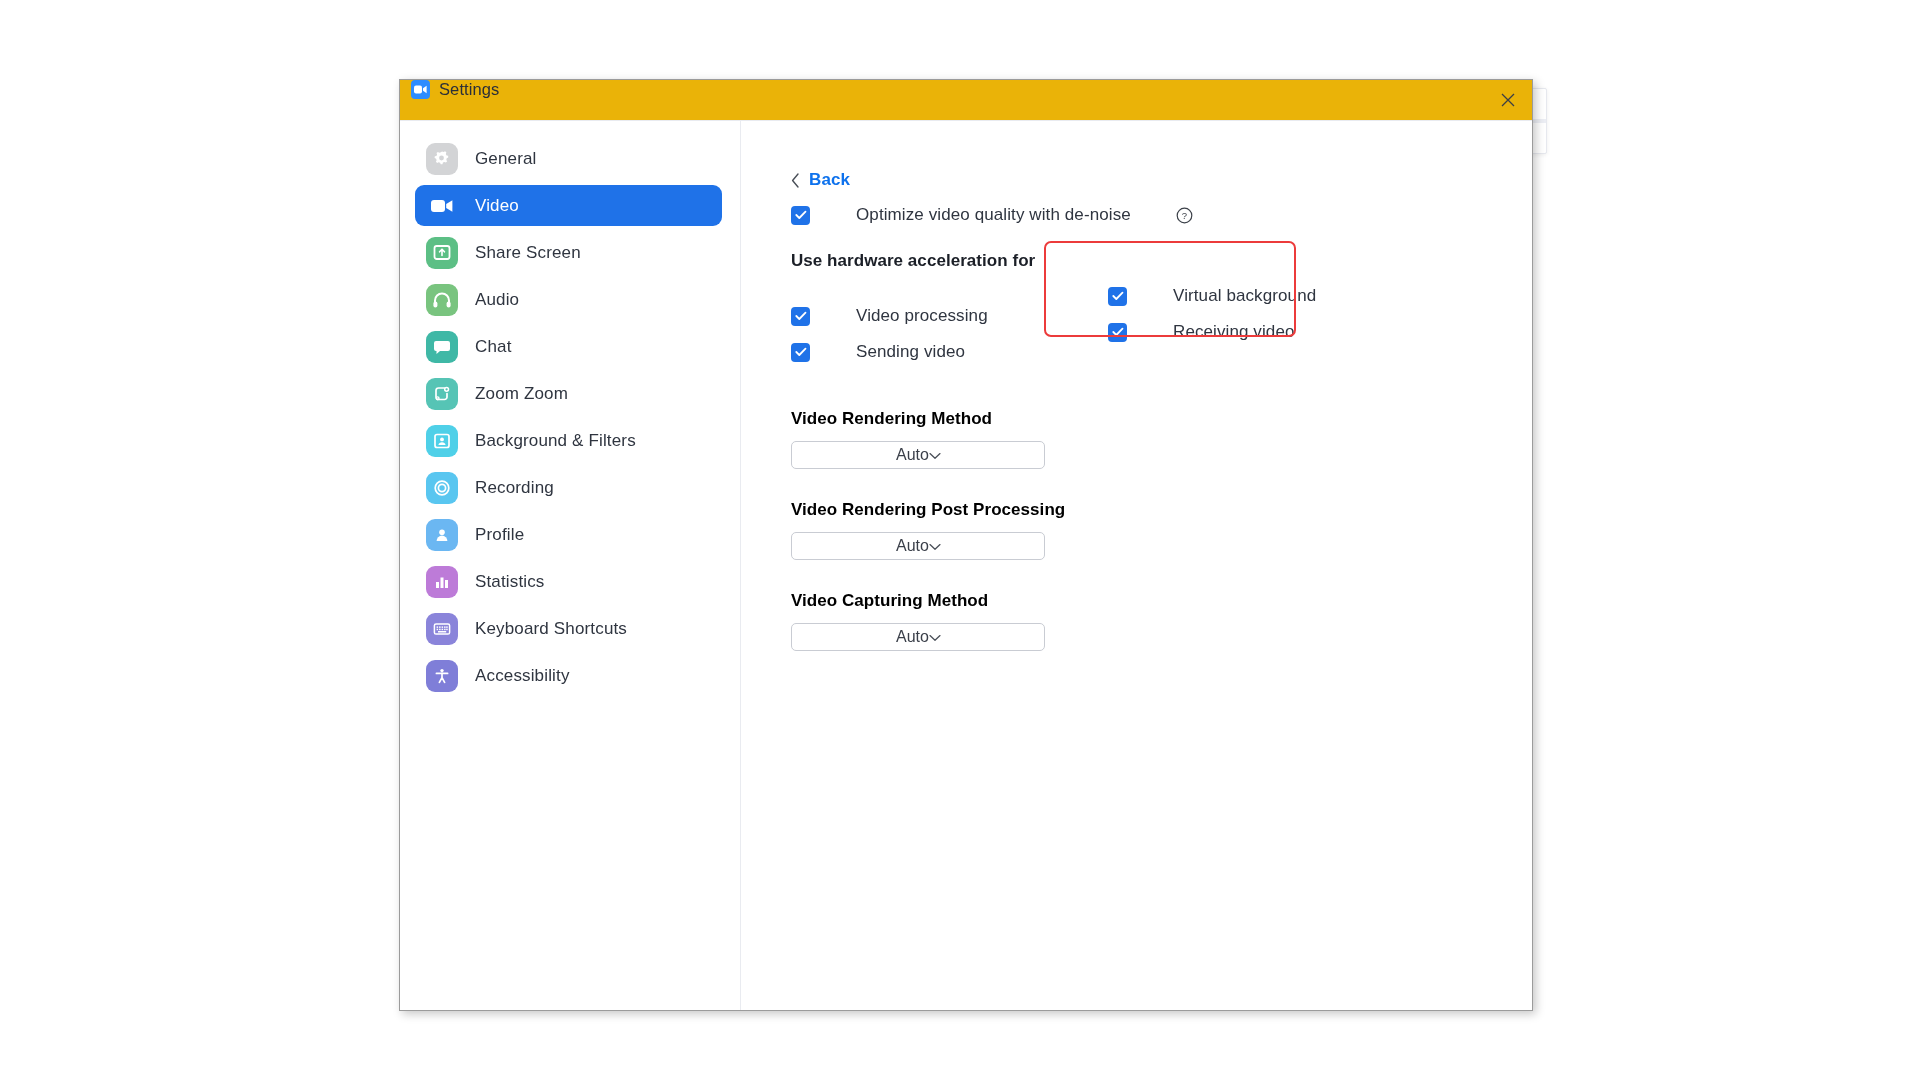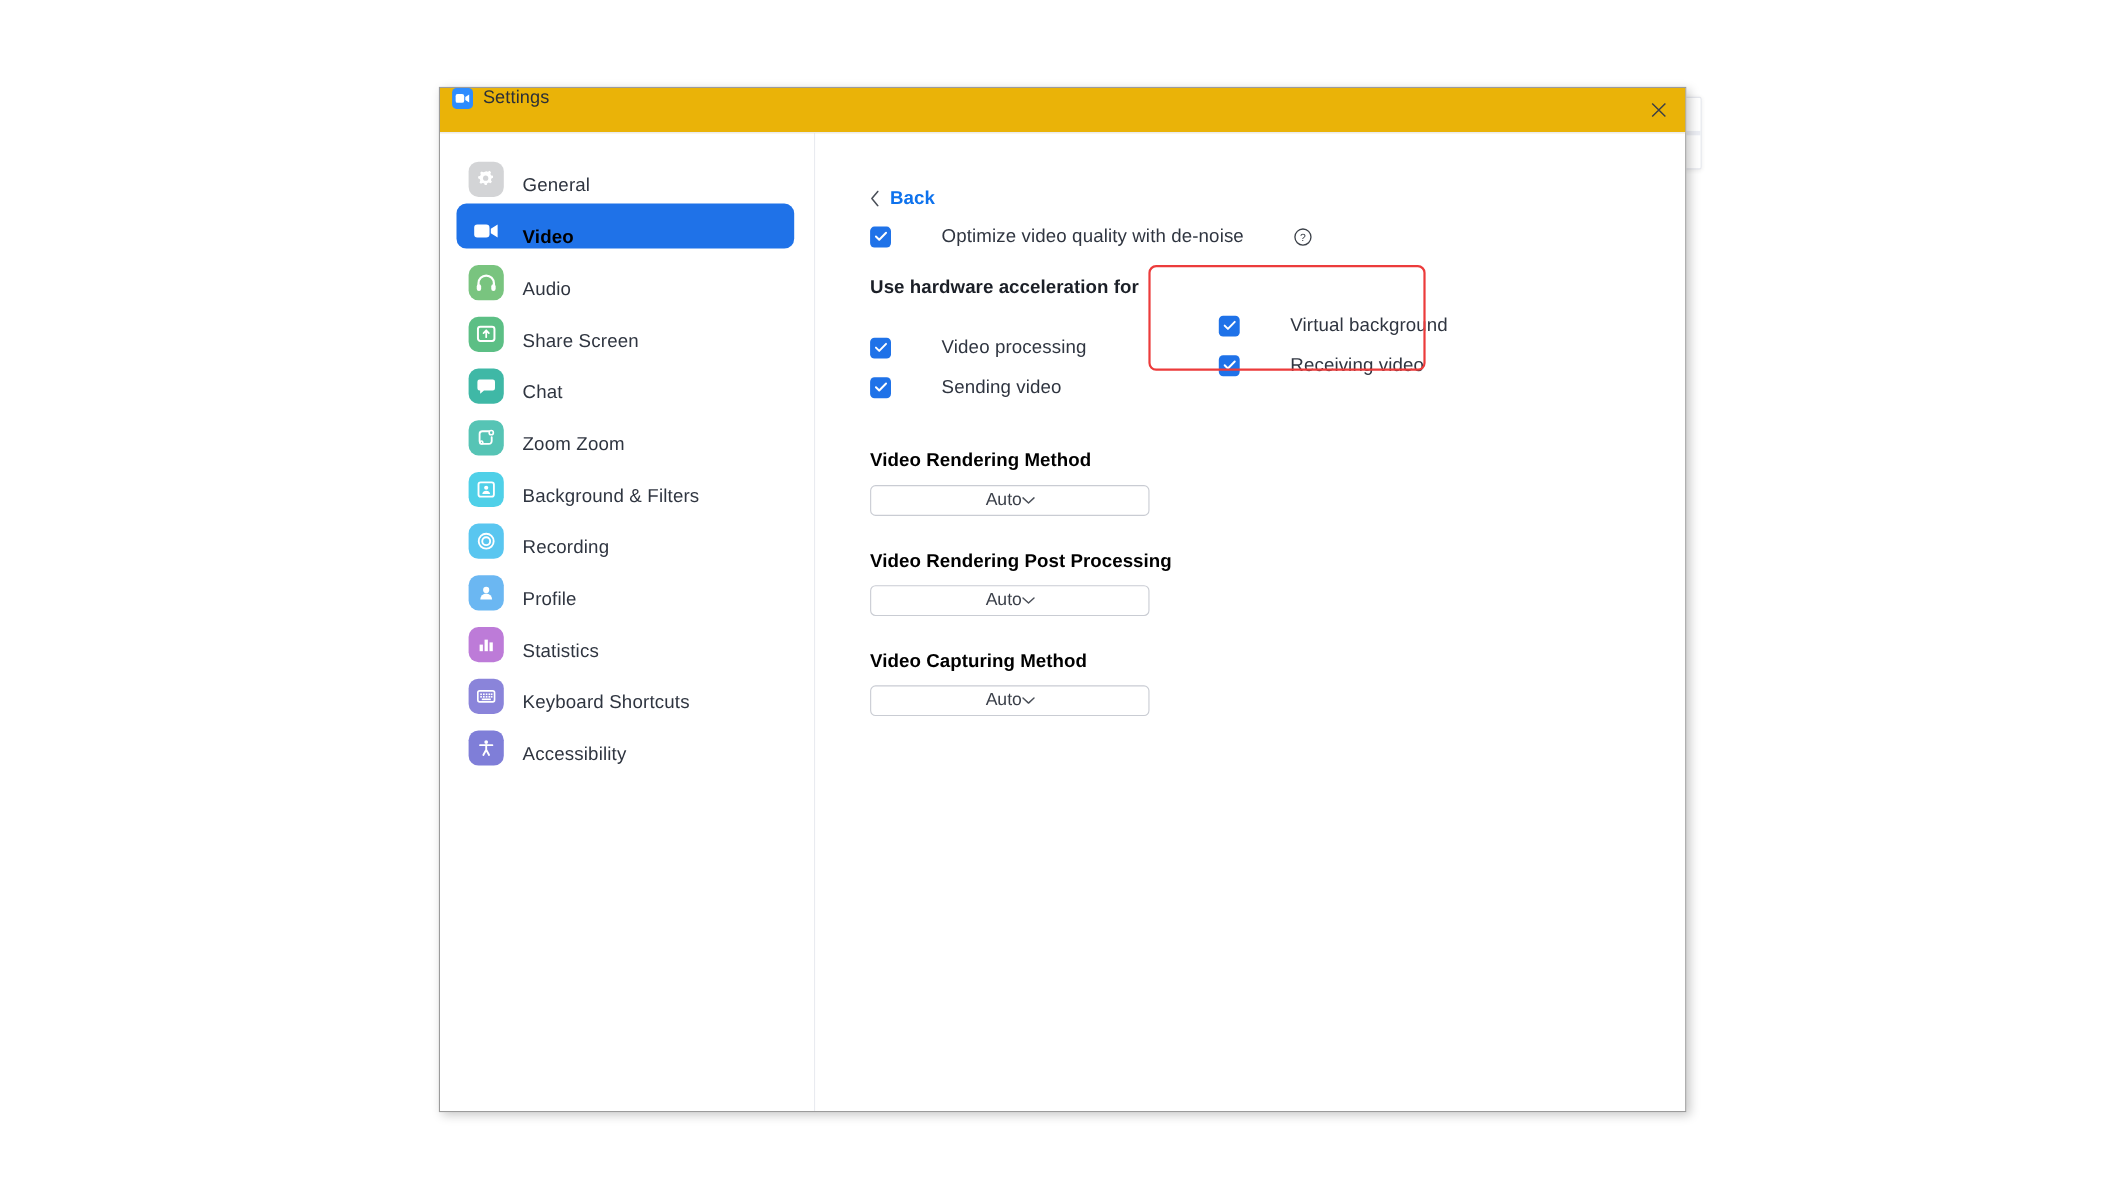--- a/index.html
+++ b/index.html
@@ -99,21 +99,21 @@
   
   .sidebar {
     width: 341px;
     min-width: 341px;
     border-right: 1px solid #e9ebf0;
     padding-top: 17px;
     box-sizing: border-box;
   }
   .nav-item {
     display: flex;
-    align-items: flex-end;
+    align-items: center;
     height: 41px;
     margin: 0 18px 6px 15px;
     border-radius: 9px;
     padding-left: 11px;
     cursor: pointer;
     box-sizing: border-box;
   }
   .nav-item.active {
     background: #1f72e8;
   }
@@ -129,22 +129,22 @@
   }
   .nav-item.active .nav-icon {
     background: transparent;
   }
   .nav-label {
     font-size: 17px;
     color: #2f3540;
     letter-spacing: 0.15px;
   }
   .nav-item.active .nav-label {
-    color: #000000;
-    font-weight: bold;
+    color: #ffffff;
+    font-weight: normal;
   }
 
   
   .content {
     flex: 1;
     padding: 49px 0 0 50px;
     box-sizing: border-box;
     position: relative;
   }
 
@@ -299,38 +299,38 @@
           <span class="nav-icon">
             <svg width="22" height="14" viewBox="0 0 22 14">
               <rect x="0" y="1" width="14" height="12" rx="3" fill="#ffffff"></rect>
               <path d="M15.2 5 L21.4 1.2 L21.4 12.8 L15.2 9 Z" fill="#ffffff"></path>
             </svg>
           </span>
           <span class="nav-label">Video</span>
         </div>
 
         <div class="nav-item">
+          <span class="nav-icon" style="background:#5cbf85">
+            <svg width="20" height="18" viewBox="0 0 20 18">
+              <rect x="2.5" y="2" width="15" height="13" rx="2.2" stroke="#ffffff" stroke-width="1.8" fill="none"></rect>
+              <path d="M10 11.5 V6 M10 5.3 L7.6 7.8 M10 5.3 L12.4 7.8" stroke="#ffffff" stroke-width="1.6" fill="none" stroke-linecap="round"></path>
+            </svg>
+          </span>
+          <span class="nav-label">Share Screen</span>
+        </div>
+
+        <div class="nav-item">
           <span class="nav-icon" style="background:#79c47f">
             <svg width="20" height="18" viewBox="0 0 20 18">
               <path d="M3 13 V9.5 a7 7 0 0 1 14 0 V13" stroke="#ffffff" stroke-width="2" fill="none"></path>
               <rect x="1.4" y="10.5" width="4" height="6" rx="2" fill="#ffffff"></rect>
               <rect x="14.6" y="10.5" width="4" height="6" rx="2" fill="#ffffff"></rect>
             </svg>
           </span>
           <span class="nav-label">Audio</span>
-        </div>
-
-        <div class="nav-item">
-          <span class="nav-icon" style="background:#5cbf85">
-            <svg width="20" height="18" viewBox="0 0 20 18">
-              <rect x="2.5" y="2" width="15" height="13" rx="2.2" stroke="#ffffff" stroke-width="1.8" fill="none"></rect>
-              <path d="M10 11.5 V6 M10 5.3 L7.6 7.8 M10 5.3 L12.4 7.8" stroke="#ffffff" stroke-width="1.6" fill="none" stroke-linecap="round"></path>
-            </svg>
-          </span>
-          <span class="nav-label">Share Screen</span>
         </div>
 
         <div class="nav-item">
           <span class="nav-icon" style="background:#3fb8a6">
             <svg width="20" height="18" viewBox="0 0 20 18">
               <path d="M4 3 H16 a2 2 0 0 1 2 2 V11 a2 2 0 0 1 -2 2 H8 L4.5 16 V13 H4 a2 2 0 0 1 -2 -2 V5 a2 2 0 0 1 2 -2 Z" fill="#ffffff"></path>
             </svg>
           </span>
           <span class="nav-label">Chat</span>
         </div>

